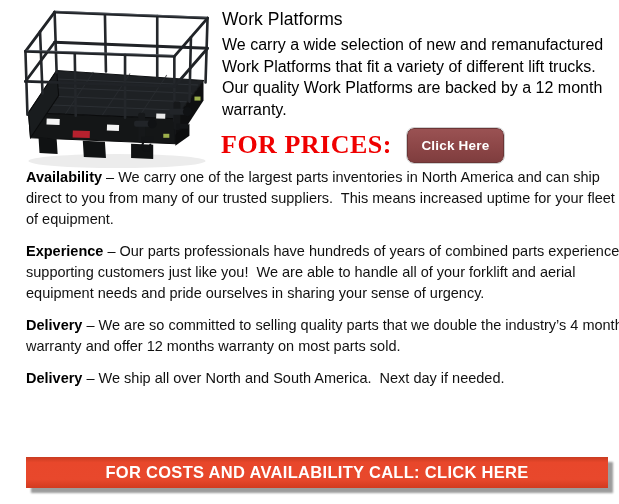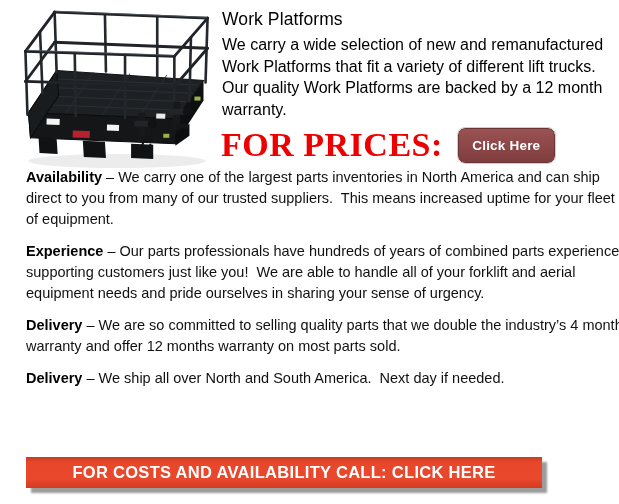--- a/index.html
+++ b/index.html
@@ -27,21 +27,21 @@
     position:absolute;left:214px;top:34px;width:402px;
     font-size:16px;line-height:21.5px;
     white-space:pre-wrap;color:#000000;
   }
   .prices-row{
     position:absolute;left:213px;top:129px;height:32px;
     display:flex;align-items:center;gap:15px;
   }
   .for-prices{
     font-family:"Liberation Serif", serif;
-    font-weight:bold;font-size:34px;color:#ef0000;
+    font-weight:bold;font-size:26px;color:#ef0000;
     letter-spacing:.5px;white-space:nowrap;
   }
   .click-btn{
     width:97px;height:35px;
     background:linear-gradient(180deg,#9a5253 0%,#8c4647 55%,#7f3d3e 100%);
     border:1px solid #6b3536;
     outline:1px solid #cfcfcf;
     border-radius:7px;
     color:#ffffff;font-weight:bold;font-size:13.5px;
     font-family:"Liberation Sans", sans-serif;
@@ -52,21 +52,21 @@
   
   .features{
     position:absolute;left:18px;top:167px;width:598px;
     font-size:14.5px;line-height:21px;color:#111;
   }
   .feature{margin:0 0 11px 0;white-space:pre-wrap;}
   .feature b{font-weight:bold;color:#000;}
 
   
   .banner{
-    position:absolute;left:18px;top:457px;width:516px;height:31px;
+    position:absolute;left:18px;top:457px;width:582px;height:31px;
     background:linear-gradient(180deg,#c93c21 0%,#e8472b 18%,#e8482c 72%,#d23a1f 100%);
     box-shadow:5px 5px 2px #9c9c9c;
     display:flex;align-items:center;justify-content:center;
     cursor:pointer;
   }
   .banner-text{
     color:#ffffff;font-weight:bold;font-size:16.5px;
     letter-spacing:.3px;white-space:nowrap;
   }
 </style>

